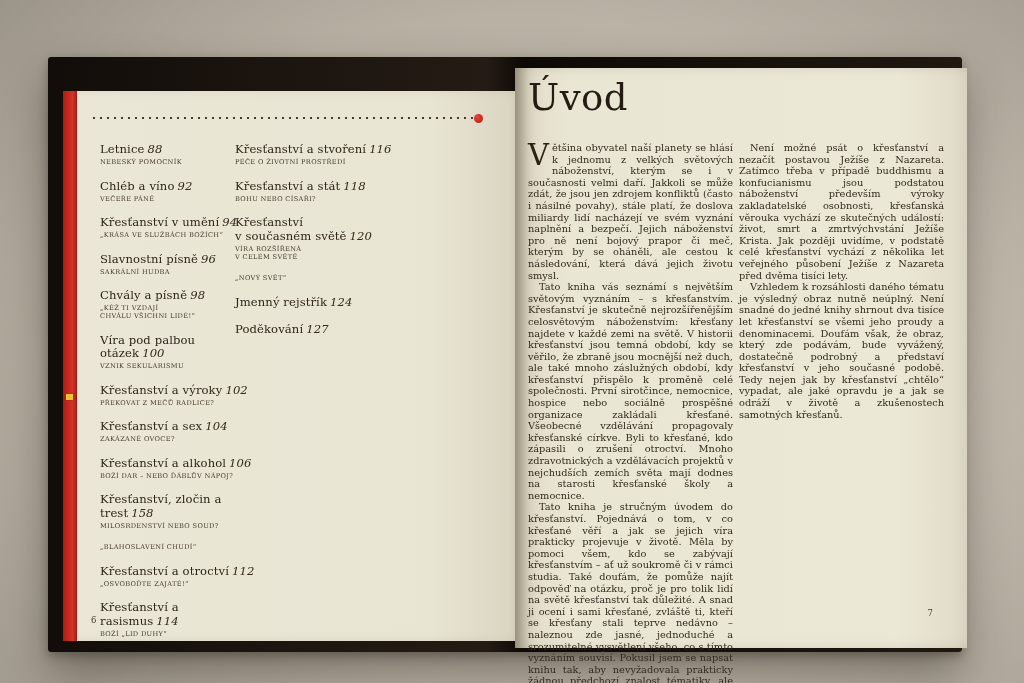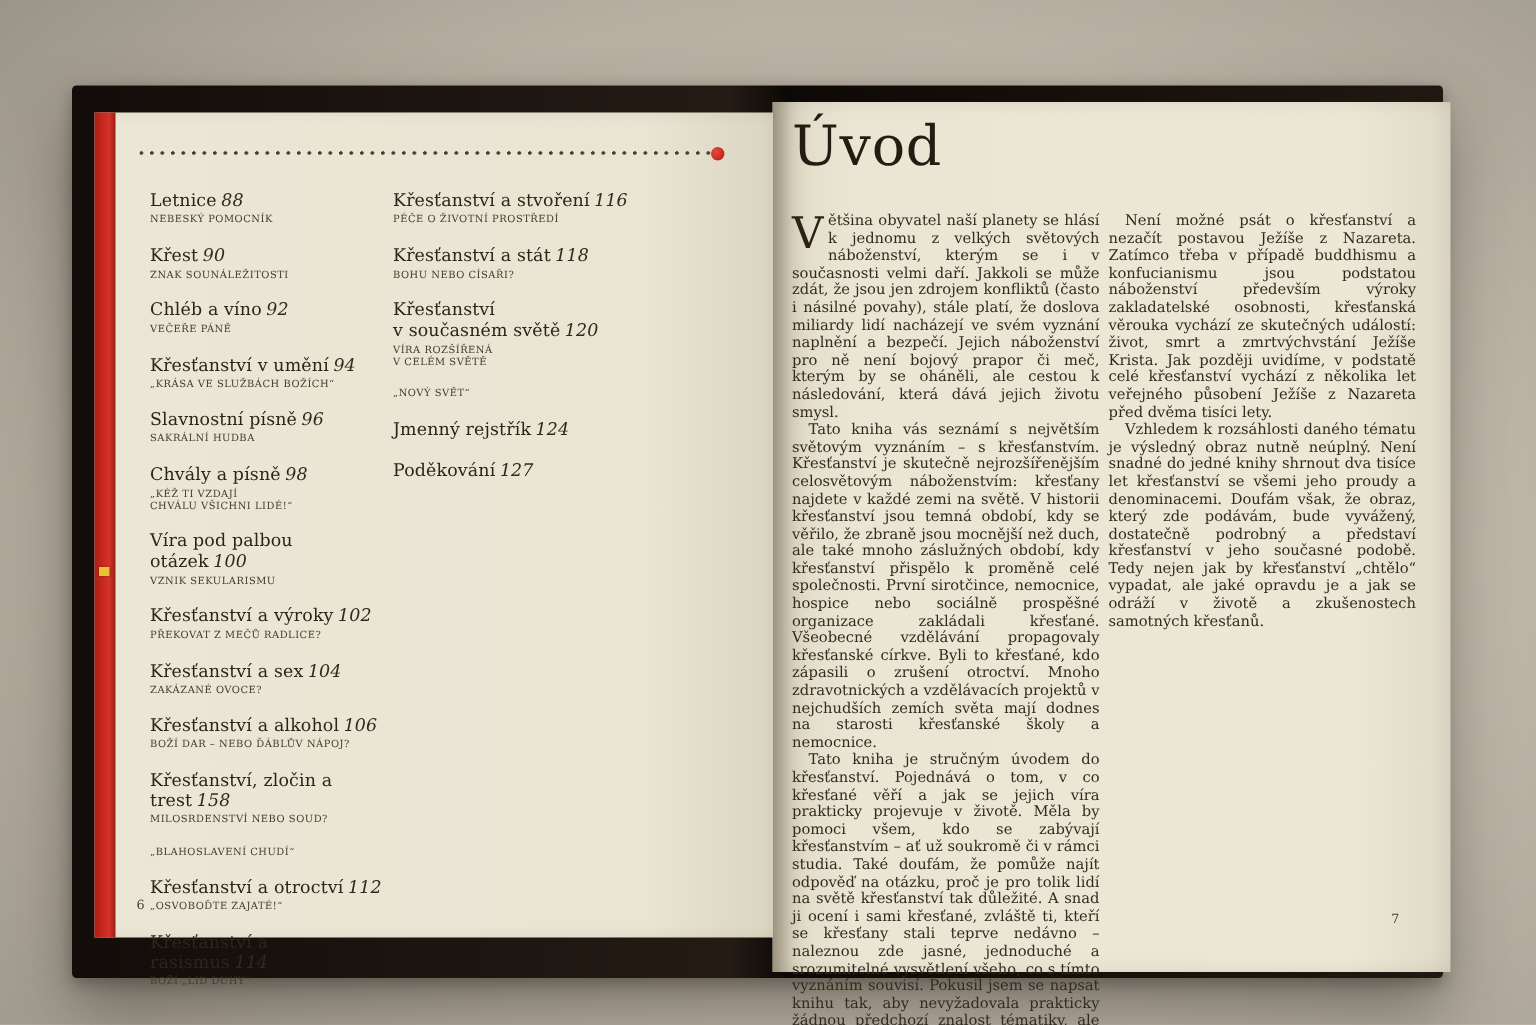--- a/index.html
+++ b/index.html
@@ -21,21 +21,21 @@
       linear-gradient(150deg,#b2aa9d 0%,#c0b8aa 50%,#cfc7b8 100%);
   }
   .book{
     position:absolute;left:48px;top:57px;width:914px;height:595px;
     background:linear-gradient(90deg,#120d0a 0%,#241b14 48%,#0d0906 52%,#201811 100%);
     border-radius:3px;
     box-shadow:0 22px 45px rgba(40,34,26,0.45), 0 4px 10px rgba(40,34,26,0.35);
   }
   
   .page-left{
-    position:absolute;left:15px;top:18px;width:472px;height:550px;
+    position:absolute;left:15px;top:34px;width:472px;height:550px;
     background:linear-gradient(90deg,#ebe7d6 0%,#e9e5d3 78%,#dcd7c3 94%,#c9c3ad 100%);
     box-shadow:inset -14px 0 18px -12px rgba(60,48,30,0.55);
   }
   .red-stripe{
     position:absolute;left:0;top:0;width:14px;height:100%;
     background:linear-gradient(90deg,#a81f15 0%,var(--red) 35%,#d5332a 70%,#9c1d14 100%);
   }
   .yellow-mark{
     position:absolute;left:3px;top:303px;width:7px;height:6px;
     background:#e8c431;box-shadow:0 0 1px rgba(0,0,0,.4);
@@ -44,21 +44,21 @@
     position:absolute;left:30px;top:25px;width:382px;height:5px;
     background-image:radial-gradient(circle at 1.2px 2px,#453a2d 1.05px,rgba(0,0,0,0) 1.35px);
     background-size:7px 5px;background-repeat:repeat-x;
   }
   .red-dot{
     position:absolute;right:-8px;top:-2px;width:9px;height:9px;border-radius:50%;
     background:radial-gradient(circle at 35% 35%,#e0493c,var(--red) 70%);
   }
   .toc-col{position:absolute;top:52px;}
   .toc-col.c1{left:37px;width:158px;}
-  .toc-col.c2{left:172px;width:175px;margin-left:27px;}
+  .toc-col.c2{left:172px;width:175px;}
   .toc-entry{margin-bottom:13.5px;}
   .toc-title{
     font-size:11.6px;line-height:13.5px;color:#2e241a;letter-spacing:.1px;
     white-space:pre-line;
   }
   .toc-page{font-style:italic;font-size:11.6px;margin-left:3px;color:#33281d;}
   .toc-sub{
     font-size:6.6px;line-height:8px;letter-spacing:.35px;color:#473b2d;
     margin-top:1.5px;white-space:pre-line;
   }
@@ -98,24 +98,20 @@
       <div class="yellow-mark"></div>
       <div class="dotted-rule">
         <span class="red-dot"></span>
       </div>
       <div class="toc-col c1">
           <div class="toc-entry">
             <div class="toc-title"><span>Letnice</span><span class="toc-page">88</span></div>
             <div class="toc-sub">NEBESKÝ POMOCNÍK</div>
           </div>
           <div class="toc-entry">
-            <div class="toc-title"><span>Křest</span><span class="toc-page">90</span></div>
-            <div class="toc-sub">ZNAK SOUNÁLEŽITOSTI</div>
-          </div>
-          <div class="toc-entry">
             <div class="toc-title"><span>Chléb a víno</span><span class="toc-page">92</span></div>
             <div class="toc-sub">VEČEŘE PÁNĚ</div>
           </div>
           <div class="toc-entry">
             <div class="toc-title"><span>Křesťanství v umění</span><span class="toc-page">94</span></div>
             <div class="toc-sub">„KRÁSA VE SLUŽBÁCH BOŽÍCH“</div>
           </div>
           <div class="toc-entry">
             <div class="toc-title"><span>Slavnostní písně</span><span class="toc-page">96</span></div>
             <div class="toc-sub">SAKRÁLNÍ HUDBA</div>

